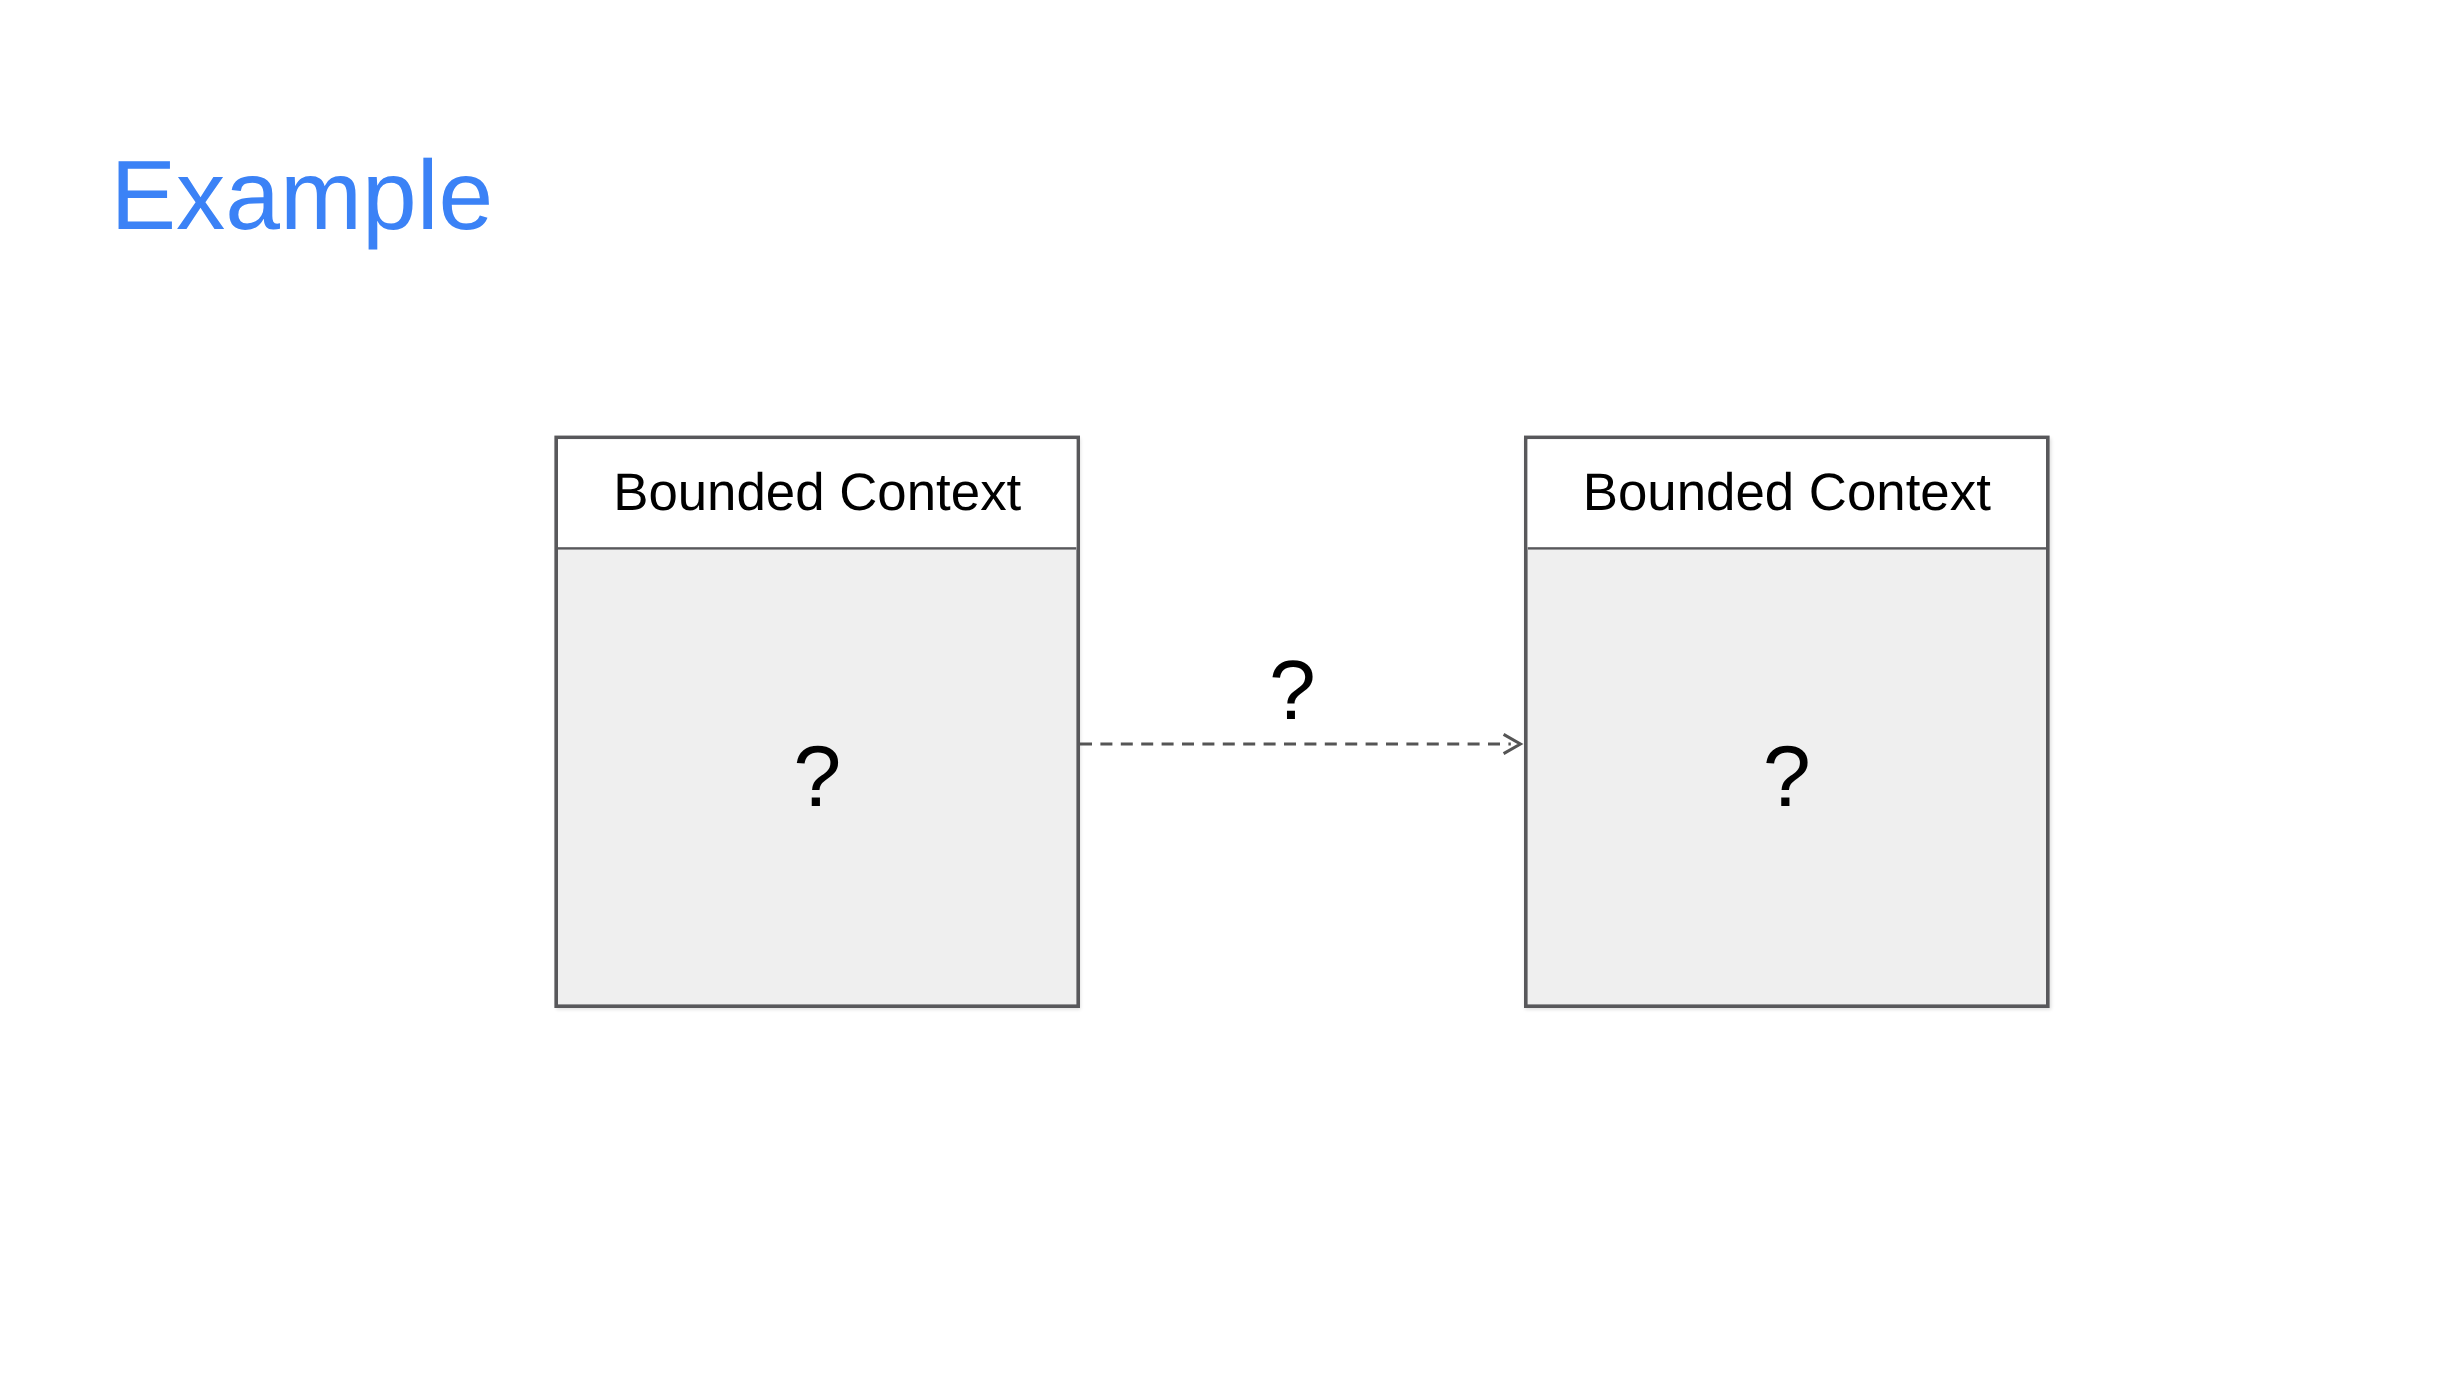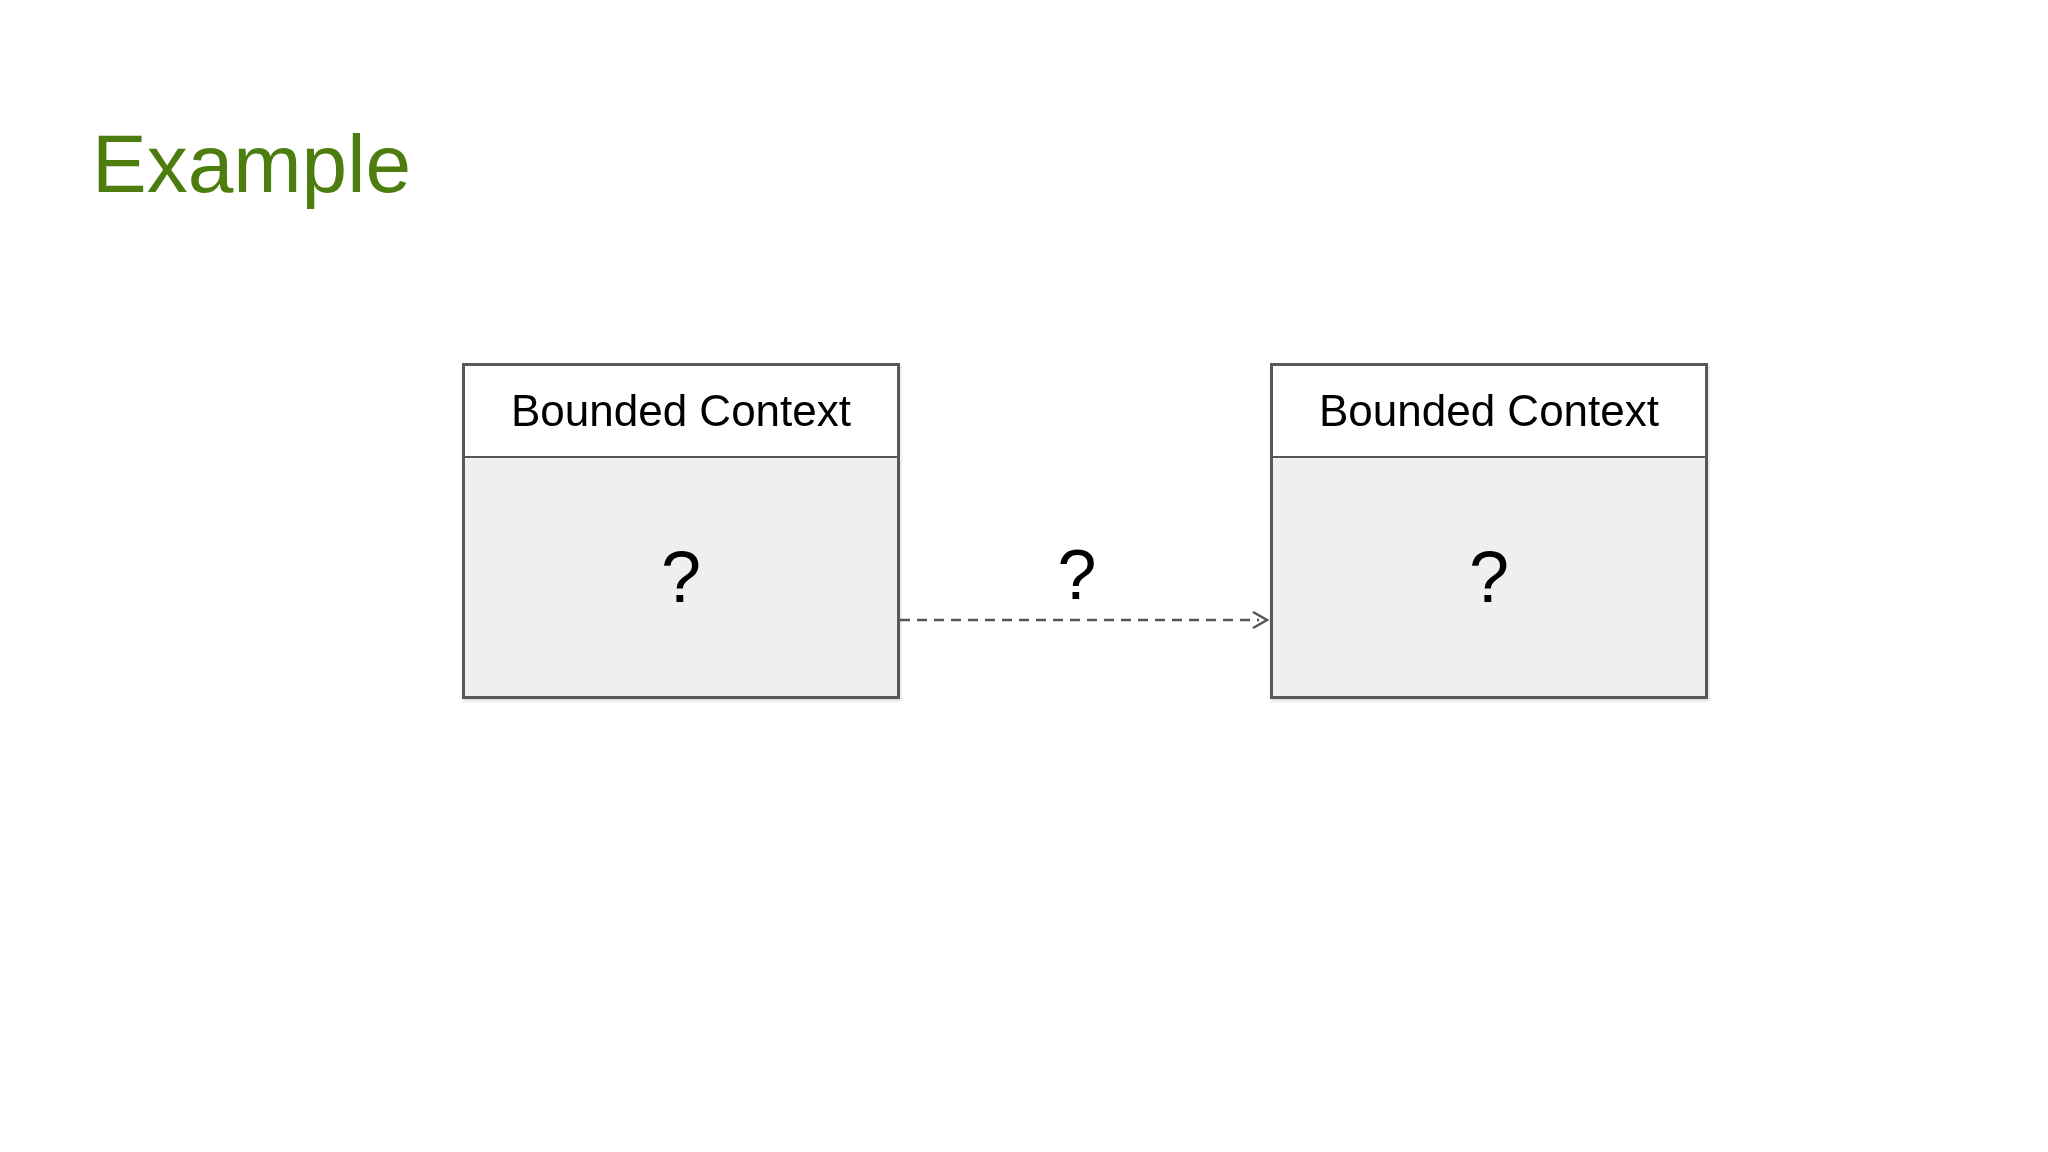--- a/index.html
+++ b/index.html
@@ -16,28 +16,28 @@
     font-family: "Liberation Sans", "DejaVu Sans", sans-serif;
   }
   .title {
     position: absolute;
     left: 92px;
     top: 123px;
     margin: 0;
     font-size: 82px;
     font-weight: 400;
     line-height: 1;
-    color: #4d7c0f;
+    color: #3b82f6;
     white-space: nowrap;
   }
   .bc-box {
     position: absolute;
     top: 363px;
     width: 438px;
-    height: 336px;
+    height: 477px;
     border: 3px solid #58585b;
     background: #efefef;
     box-sizing: border-box;
     box-shadow: 1px 2px 3px rgba(0,0,0,0.14);
     display: flex;
     flex-direction: column;
   }
   .bc-left  { left: 462px; }
   .bc-right { left: 1270px; }
   .bc-header {

